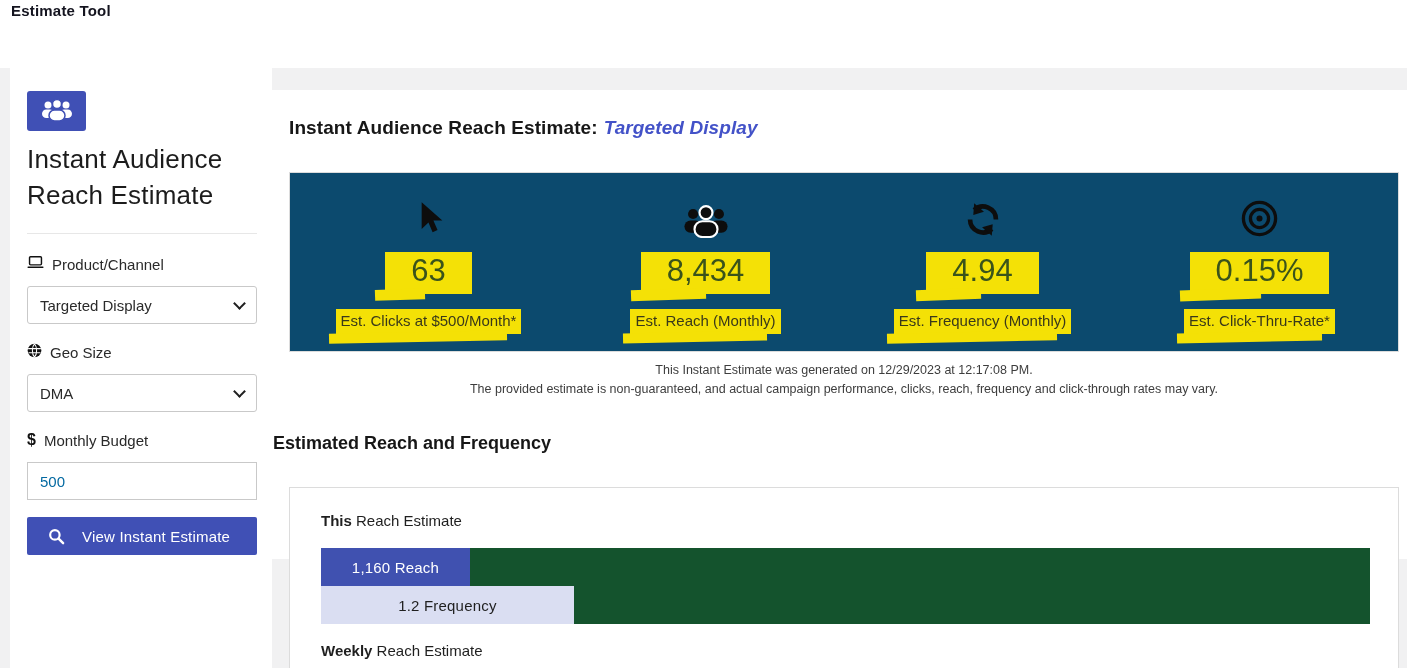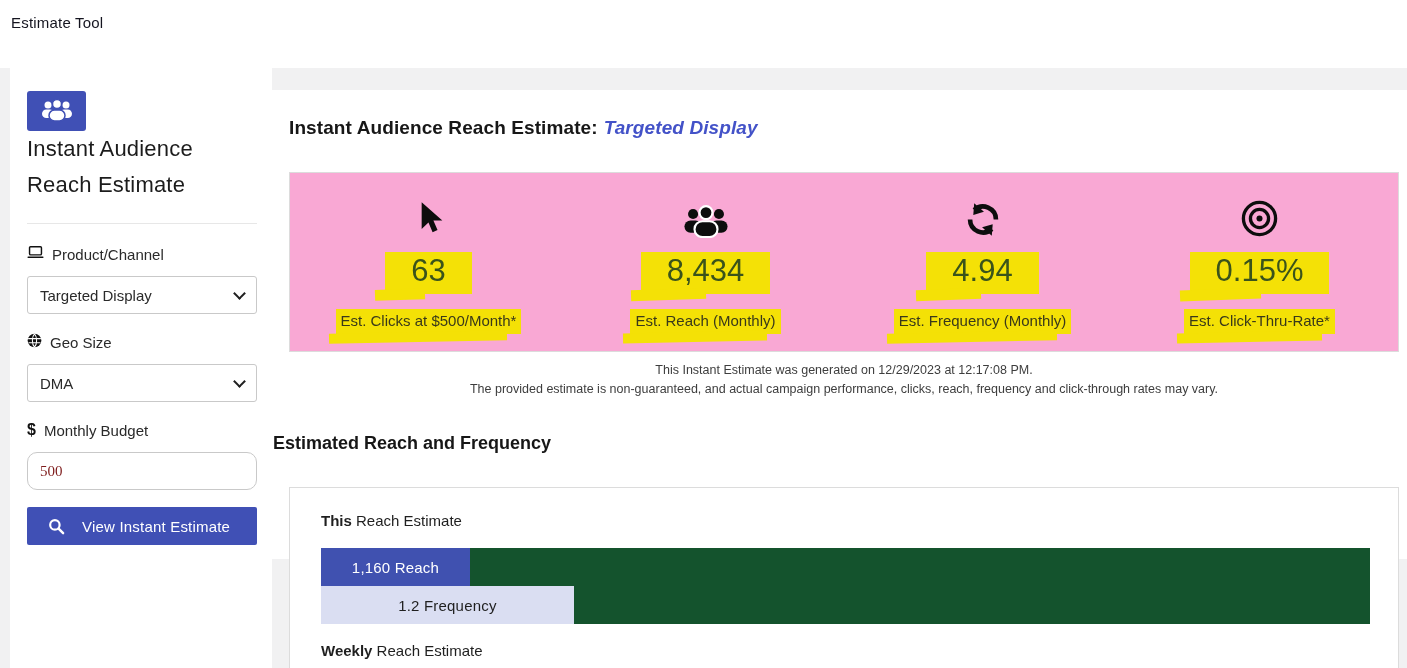--- a/index.html
+++ b/index.html
@@ -7,54 +7,54 @@
   html,body { width:1407px; height:668px; overflow:hidden; }
   body {
     font-family:"Liberation Sans", sans-serif;
     background:#f1f1f2;
     position:relative;
     color:#1f1f1f;
   }
 
   
   .app-header { position:absolute; left:0; top:0; width:1407px; height:68px; background:#ffffff; }
-  .app-title { position:absolute; left:11px; top:14px; font-size:15px; font-weight:400; color:#14141f; letter-spacing:.2px; }
+  .app-title { position:absolute; left:11px; top:2px; font-size:15px; font-weight:700; color:#14141f; letter-spacing:.2px; }
 
   
   .sidebar { position:absolute; left:10px; top:68px; width:262px; height:600px; background:#ffffff; }
   .sidebar-inner { padding:23px 15px 0 17px; }
   .tile { width:59px; height:40px; background:#4050b5; border-radius:3px; display:flex; align-items:center; justify-content:center; }
-  .sidebar-title { font-size:22px; font-weight:400; line-height:36px; color:#1c1c1c; margin-top:0; letter-spacing:.2px; }
+  .sidebar-title { font-size:26px; font-weight:400; line-height:36px; color:#1c1c1c; margin-top:10px; letter-spacing:.2px; }
   .sidebar-divider { border:none; border-top:1px solid #e7e7e7; margin:20px 0 21px 0; }
   .field-label { display:flex; align-items:center; gap:8px; font-size:15px; color:#2a2a2a; margin-bottom:13px; }
   .field-label .dollar { font-weight:700; font-size:16px; color:#111; }
   .select-wrap { position:relative; width:230px; margin-bottom:19px; }
   .select-wrap select {
     width:230px; height:38px; border:1px solid #c9c9c9; border-radius:3px; background:#fff;
     -webkit-appearance:none; appearance:none; padding:0 30px 0 12px; font-size:15px; color:#2a2a2a;
     font-family:"Liberation Sans", sans-serif;
   }
   .chev { position:absolute; right:13px; top:13px; width:9px; height:9px;
     border-right:2.6px solid #1f1f1f; border-bottom:2.6px solid #1f1f1f; transform:rotate(45deg); pointer-events:none; }
   .budget-input {
-    width:230px; height:38px; border:1px solid #c9c9c9; border-radius:10px; padding:0 12px;
-    font-size:15px; color:#7f1d1d; margin-bottom:17px; font-family:Liberation Serif, serif;
+    width:230px; height:38px; border:1px solid #c9c9c9; border-radius:0; padding:0 12px;
+    font-size:15px; color:#0369a1; margin-bottom:17px; font-family:Liberation Sans, sans-serif;
   }
   .estimate-btn {
     width:230px; height:38px; background:#4050b5; color:#fff; border:none; border-radius:2px;
     display:flex; align-items:center; gap:17px; padding-left:21px; font-size:15px; cursor:pointer;
     font-family:"Liberation Sans", sans-serif; letter-spacing:.2px;
   }
 
   
   .main-panel { position:absolute; left:272px; top:90px; width:1135px; height:469px; background:#ffffff; }
   .page-title { position:absolute; left:17px; top:27px; font-size:19px; font-weight:700; color:#171717; letter-spacing:.1px; }
   .page-title .channel { color:#4352c8; font-style:italic; text-decoration:none; margin-left:6px; }
 
-  .stats-card { position:absolute; left:17px; top:82px; width:1110px; height:180px; background:#f9a8d4; border:1px solid #dcdcdc; display:flex; }
+  .stats-card { position:absolute; left:17px; top:82px; width:1110px; height:180px; background:#0c4a6e; border:1px solid #dcdcdc; display:flex; }
   .metric { flex:1 1 0; display:flex; flex-direction:column; align-items:center; }
   .micon { height:42px; margin-top:23px; display:flex; align-items:flex-end; justify-content:center; }
   .hl { background:#f4e106; position:relative; display:inline-block; z-index:0; }
   .hl::after { content:""; position:absolute; background:#f4e106; z-index:-1; }
   .metric-value { margin-top:14px; font-size:31px; color:#3a531b; padding:1px 26px 5px; }
   .metric-value::after { left:-10px; bottom:-6px; height:11px; width:58%; transform:rotate(-2deg); }
   .metric-label { margin-top:15px; font-size:15px; color:#39391a; padding:3px 5px 5px; }
   .metric-label::after { left:-7px; bottom:-8px; height:10px; width:96%; transform:rotate(-1.2deg); }
 
   .caption { position:absolute; left:17px; top:271px; width:1110px; text-align:center; font-size:12.5px; line-height:19px; color:#3d3d3d; }

